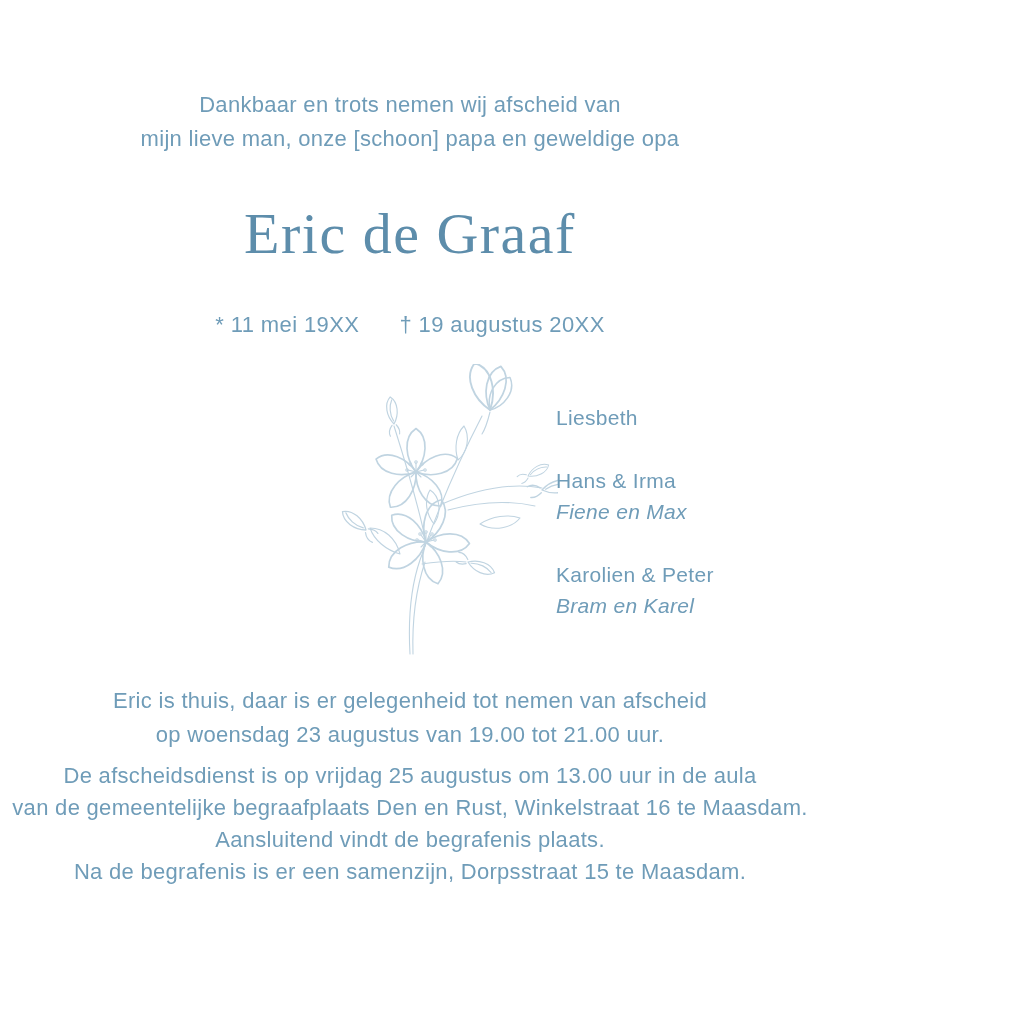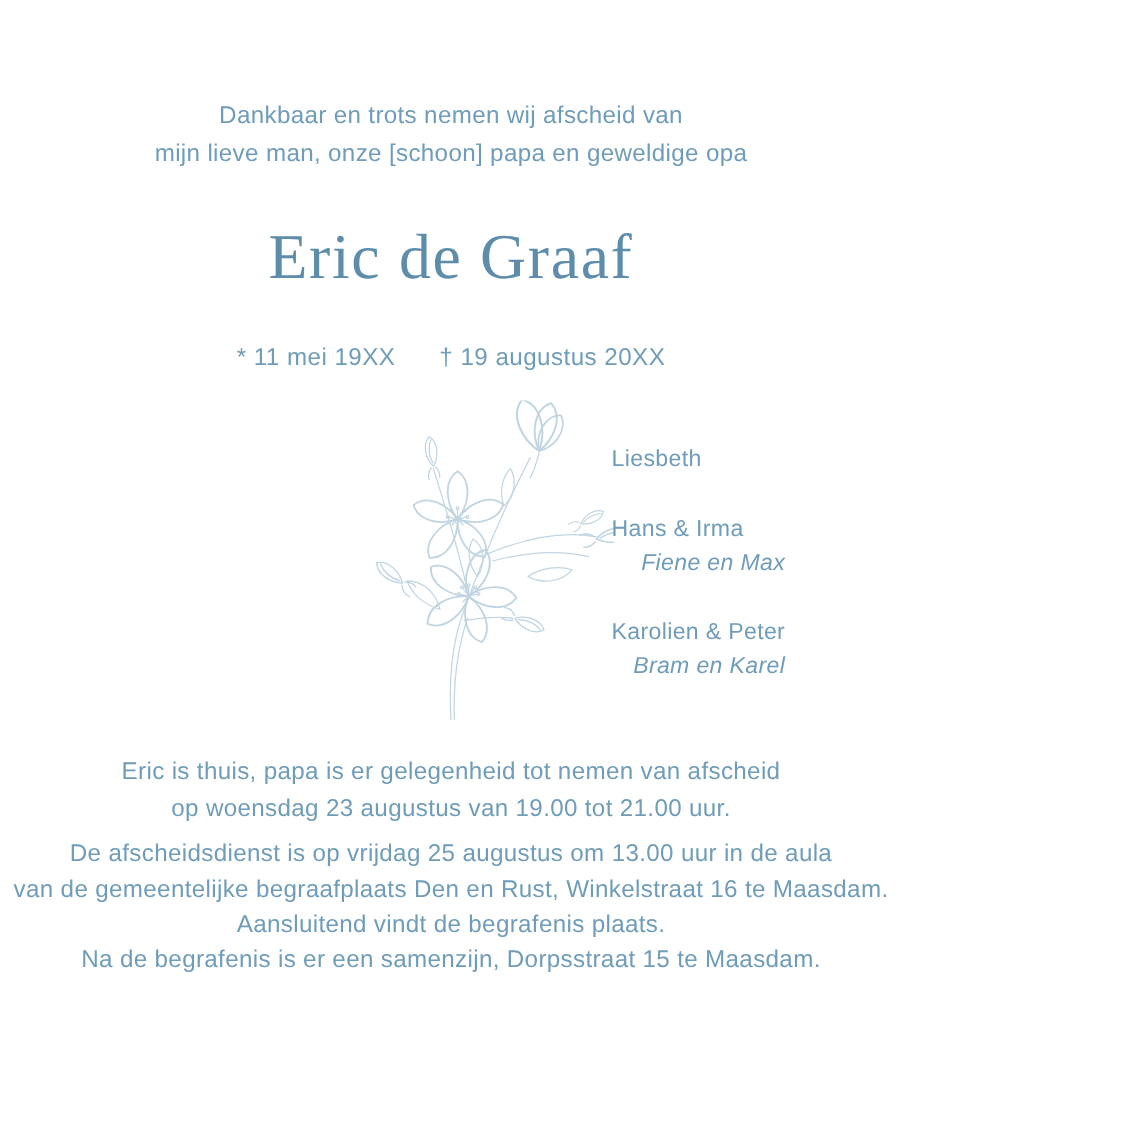--- a/index.html
+++ b/index.html
@@ -54,21 +54,21 @@
   .names {
     position: absolute;
     left: 556px;
     top: 402px;
     font-size: 21px;
     line-height: 31px;
     letter-spacing: 0.3px;
     text-align: left;
   }
   .name-group { margin-bottom: 32px; }
-  .children-line { font-style: italic; text-align: right; }
+  .children-line { font-style: italic; }
   .children-line:empty { display: none; }
   .para {
     font-size: 22px;
     letter-spacing: 0.3px;
   }
   .visitation { top: 684px; line-height: 34px; }
   .service { top: 760px; line-height: 32px; }
   .closing { top: 898px; font-size: 22px; letter-spacing: 0.3px; }
   svg .ln {
     fill: none;
@@ -173,21 +173,21 @@
       <div>Hans &amp; Irma</div>
       <div class="children-line">Fiene en Max</div>
     </div>
     <div class="name-group">
       <div>Karolien &amp; Peter</div>
       <div class="children-line">Bram en Karel</div>
     </div>
   </div>
 
   <div class="centered para visitation">
-    <div>Eric is thuis, papa is er gelegenheid tot nemen van afscheid</div>
+    <div>Eric is thuis, daar is er gelegenheid tot nemen van afscheid</div>
     <div>op woensdag 23 augustus van 19.00 tot 21.00 uur.</div>
   </div>
 
   <div class="centered para service">
     <div>De afscheidsdienst is op vrijdag 25 augustus om 13.00 uur in de aula</div>
     <div>van de gemeentelijke begraafplaats Den en Rust, Winkelstraat 16 te Maasdam.</div>
     <div>Aansluitend vindt de begrafenis plaats.</div>
     <div>Na de begrafenis is er een samenzijn, Dorpsstraat 15 te Maasdam.</div>
   </div>
 

